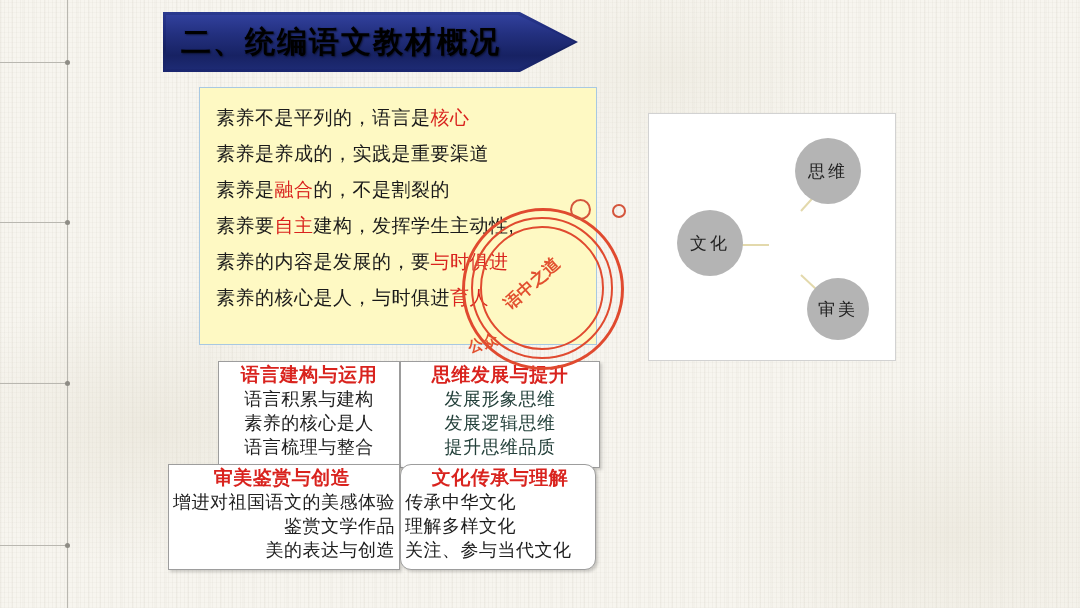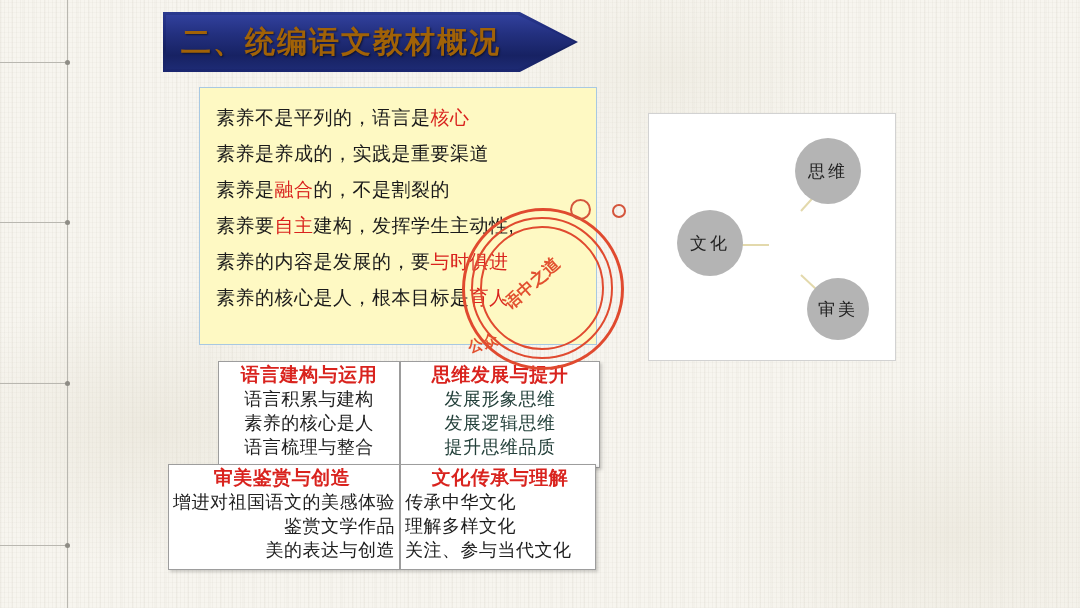--- a/index.html
+++ b/index.html
@@ -85,21 +85,21 @@
     background: linear-gradient(180deg, #31409c 0%, #23307f 35%, #172263 75%, #1d2a73 100%);
     clip-path: polygon(0 0, 86% 0, 100% 50%, 86% 100%, 0 100%);
   }
   #title-banner .title-text {
     position: absolute;
     left: 18px;
     top: 0;
     height: 60px;
     display: flex;
     align-items: center;
-    color: #a16207;
+    color: #000000;
     font-size: 30px;
     font-weight: bold;
     letter-spacing: 2px;
     text-shadow: 1px 1px 2px rgba(0,0,0,0.55);
     white-space: nowrap;
   }
 
   
   #statement-box {
     position: absolute;
@@ -256,21 +256,21 @@
     <div class="stmt-line">
       <span>素养是</span><span class="hl">融合</span><span>的，不是割裂的</span>
     </div>
     <div class="stmt-line">
       <span>素养要</span><span class="hl">自主</span><span>建构，发挥学生主动性,</span>
     </div>
     <div class="stmt-line">
       <span>素养的内容是发展的，要</span><span class="hl">与时俱进</span><span></span>
     </div>
     <div class="stmt-line">
-      <span>素养的核心是人，根本目标是</span><span class="hl">育人</span><span></span>
+      <span>素养的核心是人，与时俱进</span><span class="hl">育人</span><span></span>
     </div>
   </div>
 
   <div id="venn-box">
 
     <div class="connector" style="left:152px; top:96px;  width:36px; transform:rotate(-48deg);"></div>
     <div class="connector" style="left:82px;  top:130px; width:38px;"></div>
     <div class="connector" style="left:152px; top:160px; width:38px; transform:rotate(43deg);"></div>
 
     <div class="node node-gray" style="left:146px; top:24px;  width:66px; height:66px;">
@@ -298,21 +298,21 @@
     <div class="cell-item teal align-center">提升思维品质</div>
   </div>
 
   <div class="cell" style="left:168px; top:464px; width:232px; height:106px; padding-right:4px;">
     <div class="cell-head">审美鉴赏与创造</div>
     <div class="cell-item align-right">增进对祖国语文的美感体验</div>
     <div class="cell-item align-right">鉴赏文学作品</div>
     <div class="cell-item align-right">美的表达与创造</div>
   </div>
 
-  <div class="cell" style="left:400px; top:464px; width:196px; height:106px; padding-left:4px;">
+  <div class="cell" style="left:400px; top:464px; width:196px; height:106px; padding-left:4px;border-radius:11px;">
     <div class="cell-head">文化传承与理解</div>
     <div class="cell-item align-left">传承中华文化</div>
     <div class="cell-item align-left">理解多样文化</div>
     <div class="cell-item align-left">关注、参与当代文化</div>
   </div>
 
   <div id="stamp">
     <div class="ring" style="left:0;   top:0;   width:156px; height:156px; border-width:3px;"></div>
     <div class="ring" style="left:9px; top:9px; width:138px; height:138px; border-width:2px;"></div>
     <div class="ring" style="left:18px;top:18px;width:120px; height:120px; border-width:2px;"></div>

